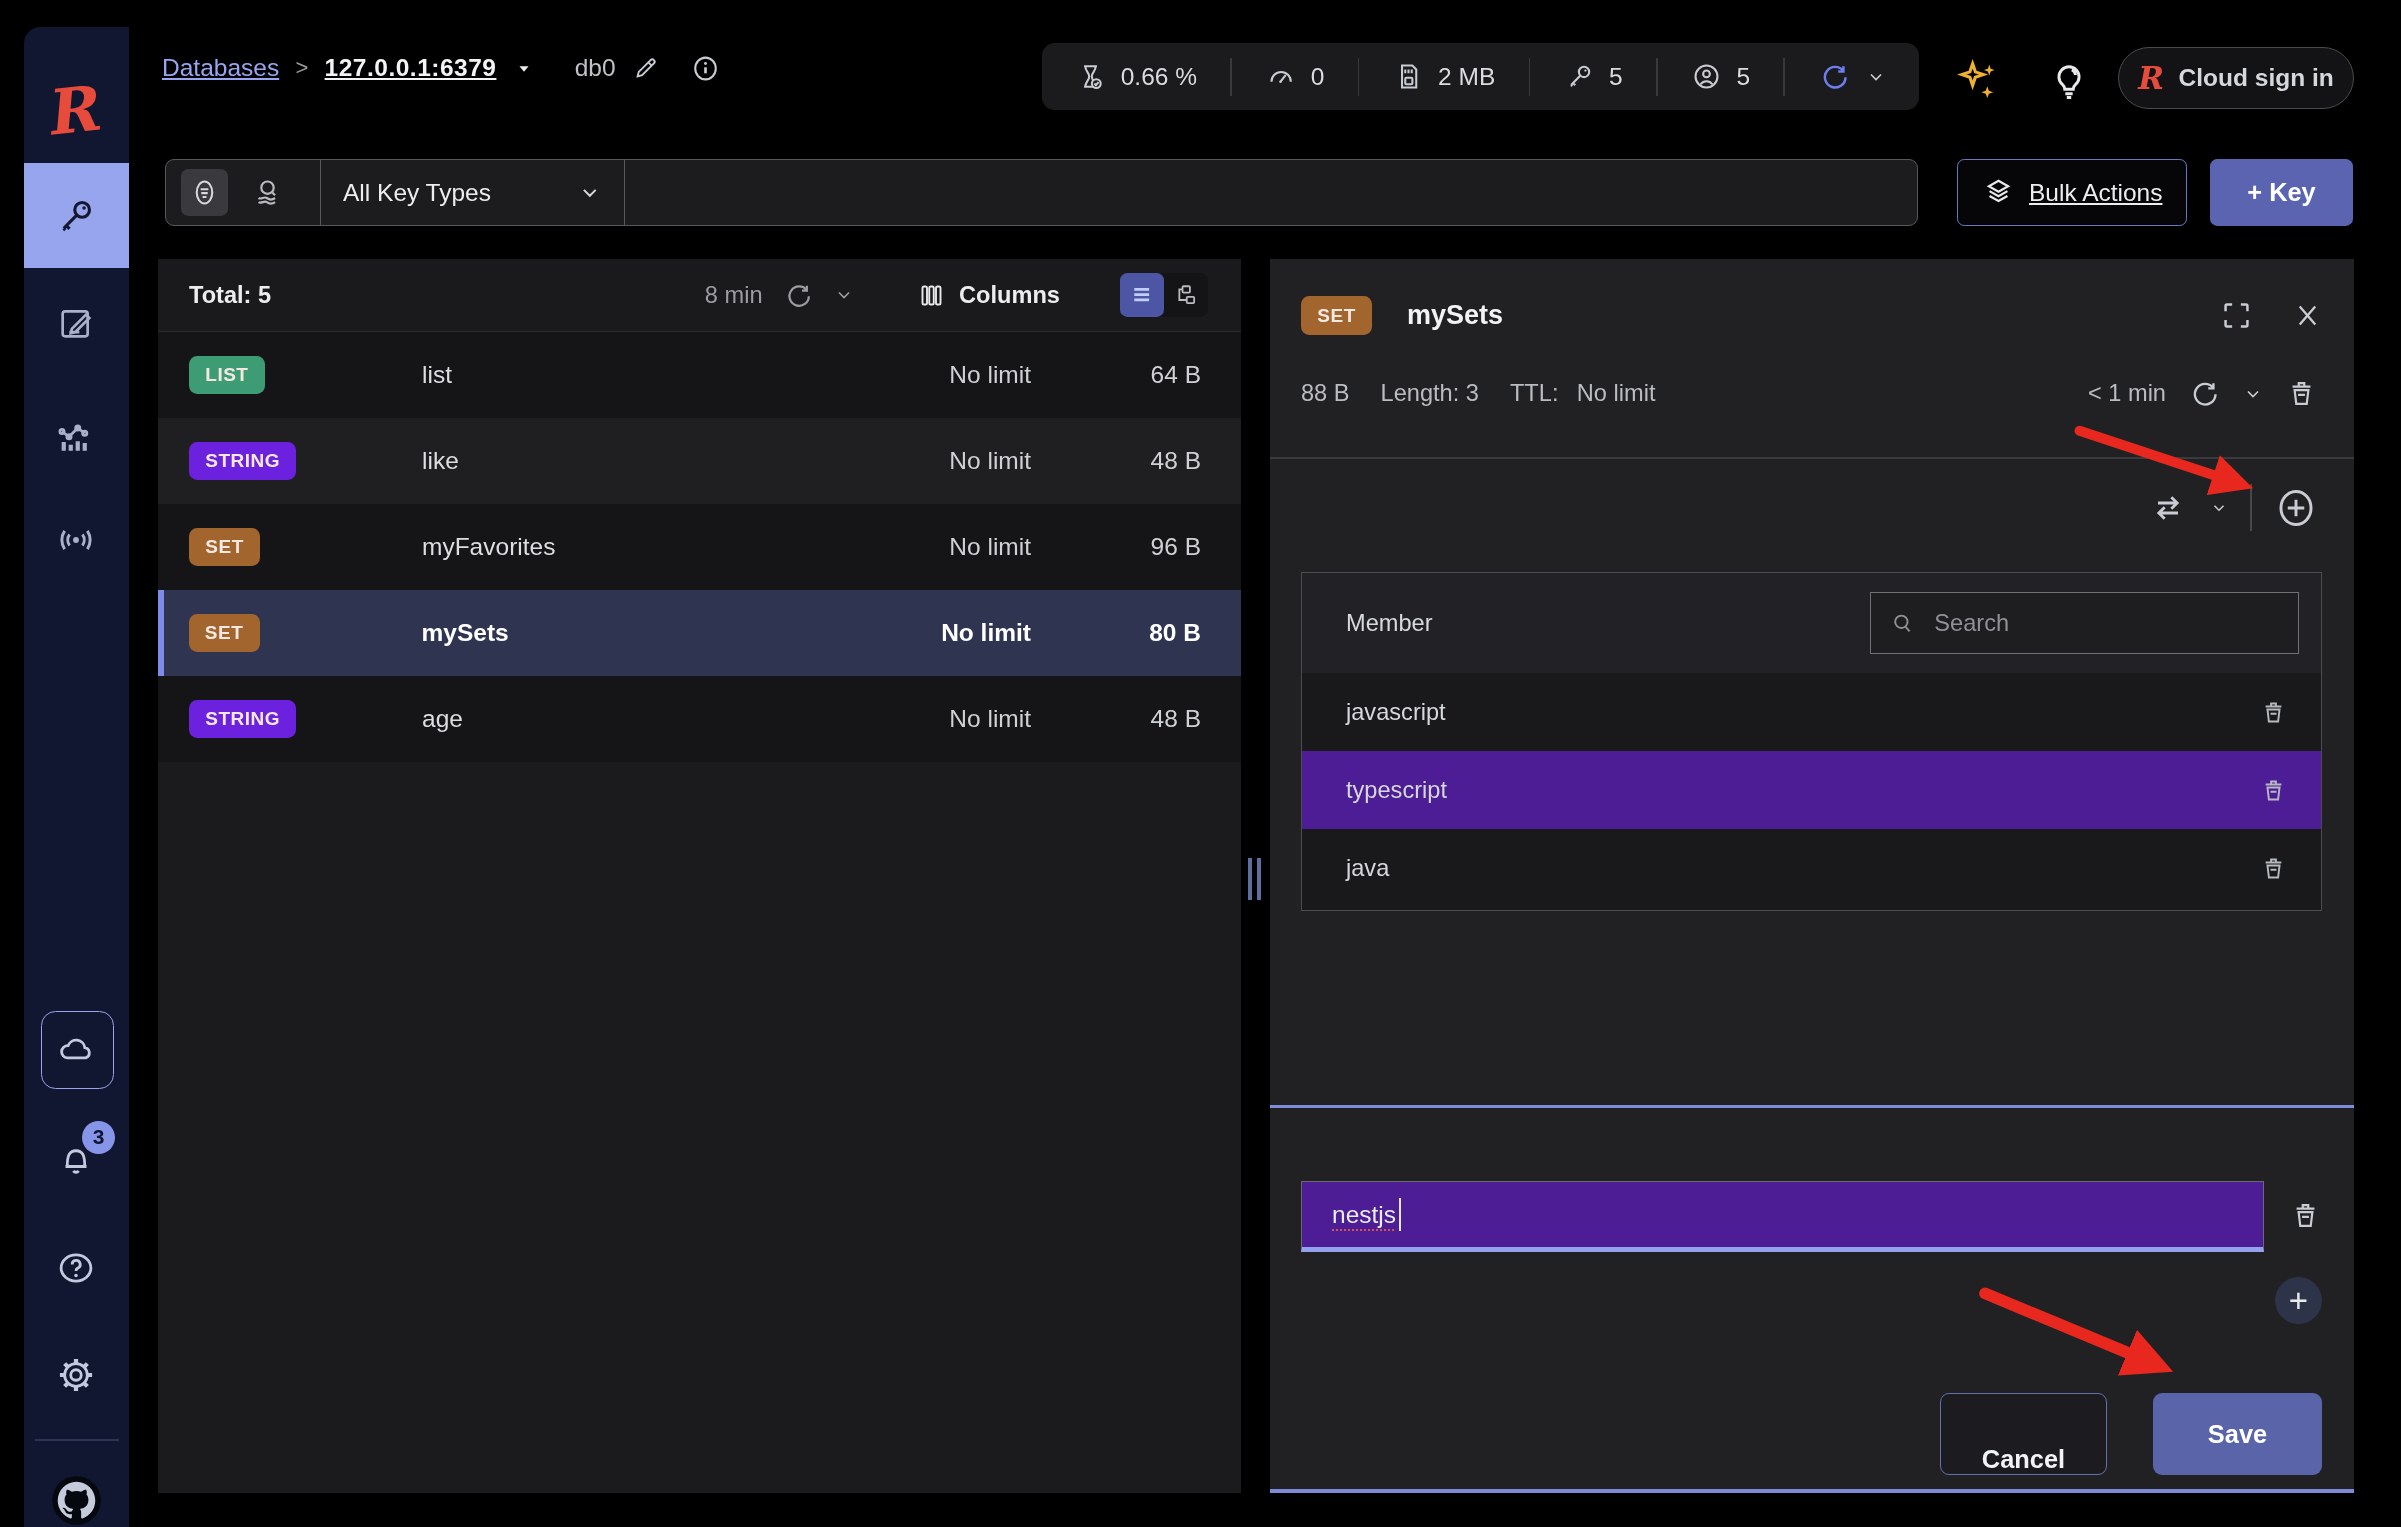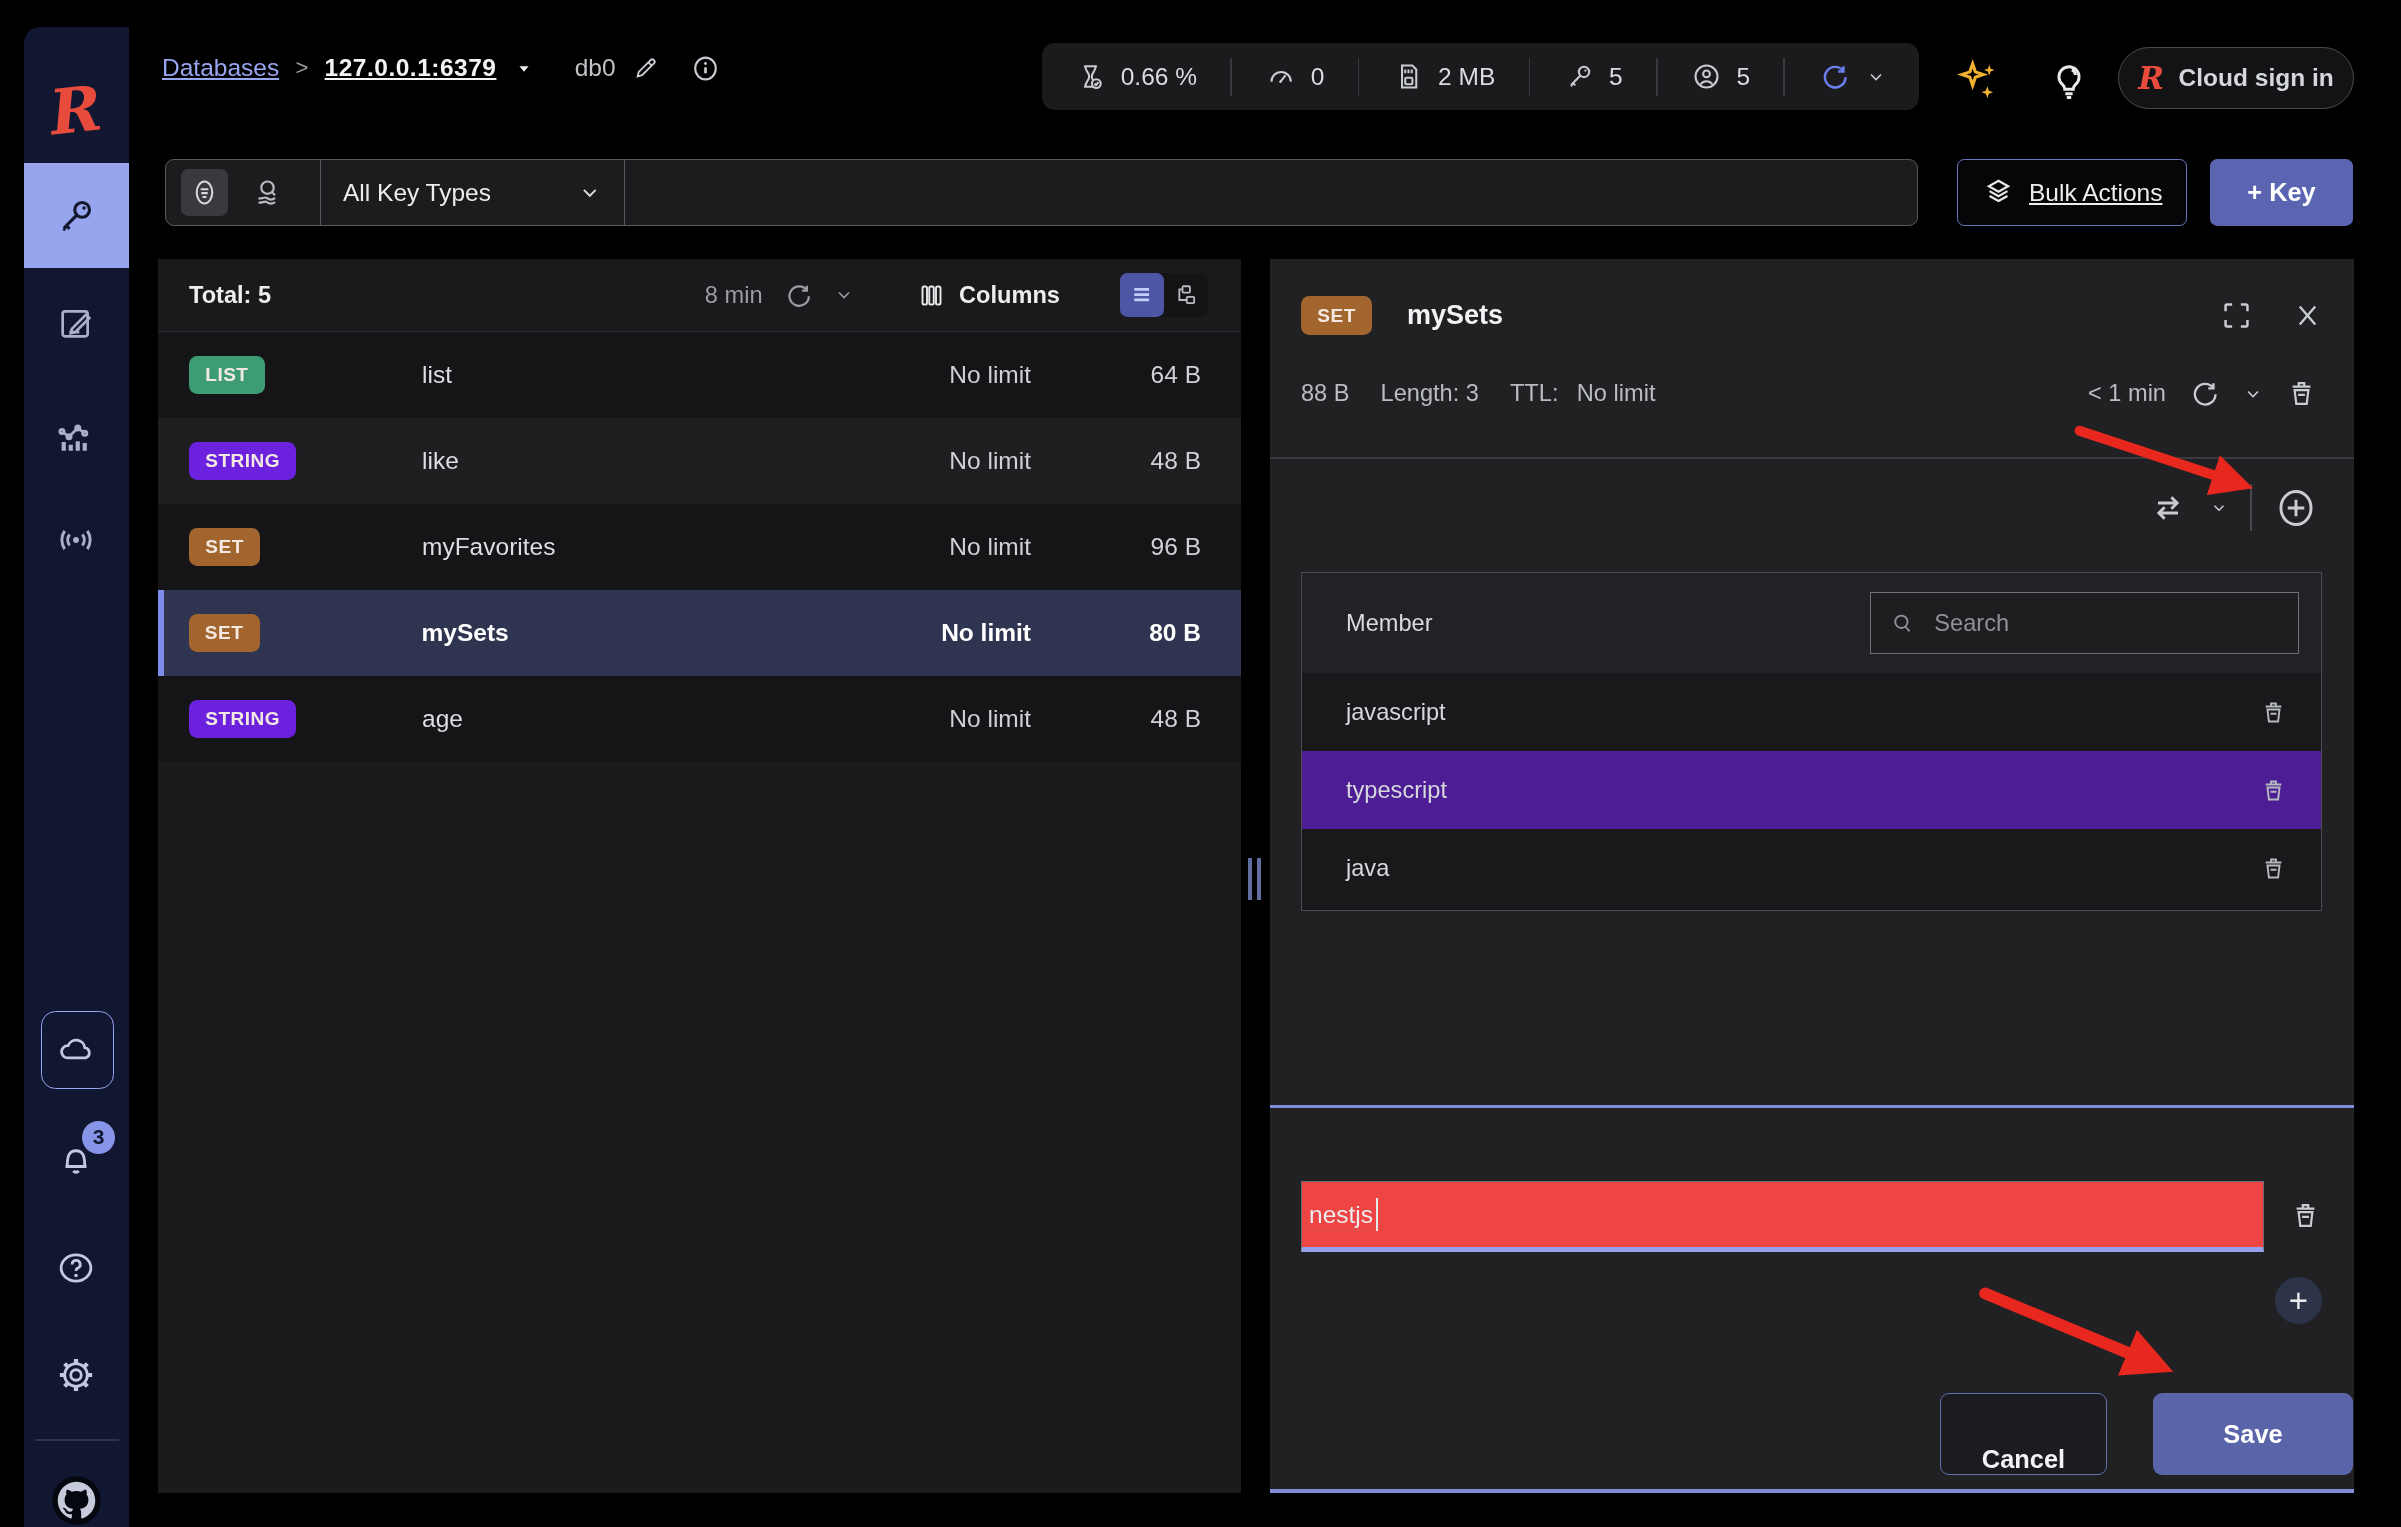--- a/index.html
+++ b/index.html
@@ -88,30 +88,30 @@
   #member-search{margin-left:auto;width:429px;height:62px;border:1.8px solid #707075;background:#1e1e21;display:flex;align-items:center;
       gap:16.3px;padding:0 18px;box-sizing:border-box;}
   #member-search input{flex:1;background:transparent;border:none;outline:none;font-size:23.6px;color:#d8dade;
       font-family:"Liberation Sans",sans-serif;}
   #member-search input::placeholder{color:#8f9196;}
   .mrow{height:78px;display:flex;align-items:center;padding:0 33px 0 44px;box-sizing:border-box;font-size:23.6px;color:#d6d8dc;}
   .mrow.base{background:#19191b;}
   .mrow.alt{background:#4c1d95;}
   .mrow .mtrash{margin-left:auto;}
   #form-divider{position:absolute;left:0;right:0;top:846px;height:2.7px;background:#7d8bd8;}
-  #new-member-input{position:absolute;left:31px;top:922px;width:963px;height:71px;background:#ef4444;border:1.8px solid #6a6a70;
-      border-bottom:5.4px solid #94a2ee;box-sizing:border-box;display:flex;align-items:center;padding-left:7px;}
+  #new-member-input{position:absolute;left:31px;top:922px;width:963px;height:71px;background:#4c1d95;border:1.8px solid #6a6a70;
+      border-bottom:5.4px solid #94a2ee;box-sizing:border-box;display:flex;align-items:center;padding-left:30px;}
   #new-member-text{font-size:24.5px;color:#ebeced;text-decoration:underline dotted 1.8px #d6544a;text-underline-offset:7.3px;}
   #caret{width:1.8px;height:33px;background:#e6e7e9;margin-left:2.7px;}
   #input-trash{position:absolute;left:1019px;top:940px;}
   #add-row-btn{position:absolute;left:1005px;top:1018px;width:47px;height:47px;border-radius:50%;background:#2d3349;
       display:flex;align-items:center;justify-content:center;font-size:33px;color:#e9eaec;font-weight:400;line-height:1;}
   #cancel-btn{position:absolute;left:670px;top:1134px;width:167px;height:82px;border:1.8px solid #646fae;border-radius:9px;
       box-sizing:border-box;display:flex;align-items:flex-end;justify-content:center;font-size:25.4px;font-weight:600;color:#f2f3f5;background:#1c1c20;}
-  #save-btn{position:absolute;left:883px;top:1134px;width:200px;height:82px;border-radius:9px;background:#5a64a8;
+  #save-btn{position:absolute;left:883px;top:1134px;width:169px;height:82px;border-radius:9px;background:#5a64a8;
       display:flex;align-items:center;justify-content:center;font-size:25.4px;font-weight:600;color:#fff;}
   #detail-bottom-bar{position:absolute;left:0;right:0;bottom:0;height:3.6px;background:#7d8bd8;}
   #arrows{left:0;top:0;width:2401px;height:1528px;pointer-events:none;}
 </style>
 </head>
 <body>
 
 <div id="app">
 
   <aside id="sidebar" class="abs">

